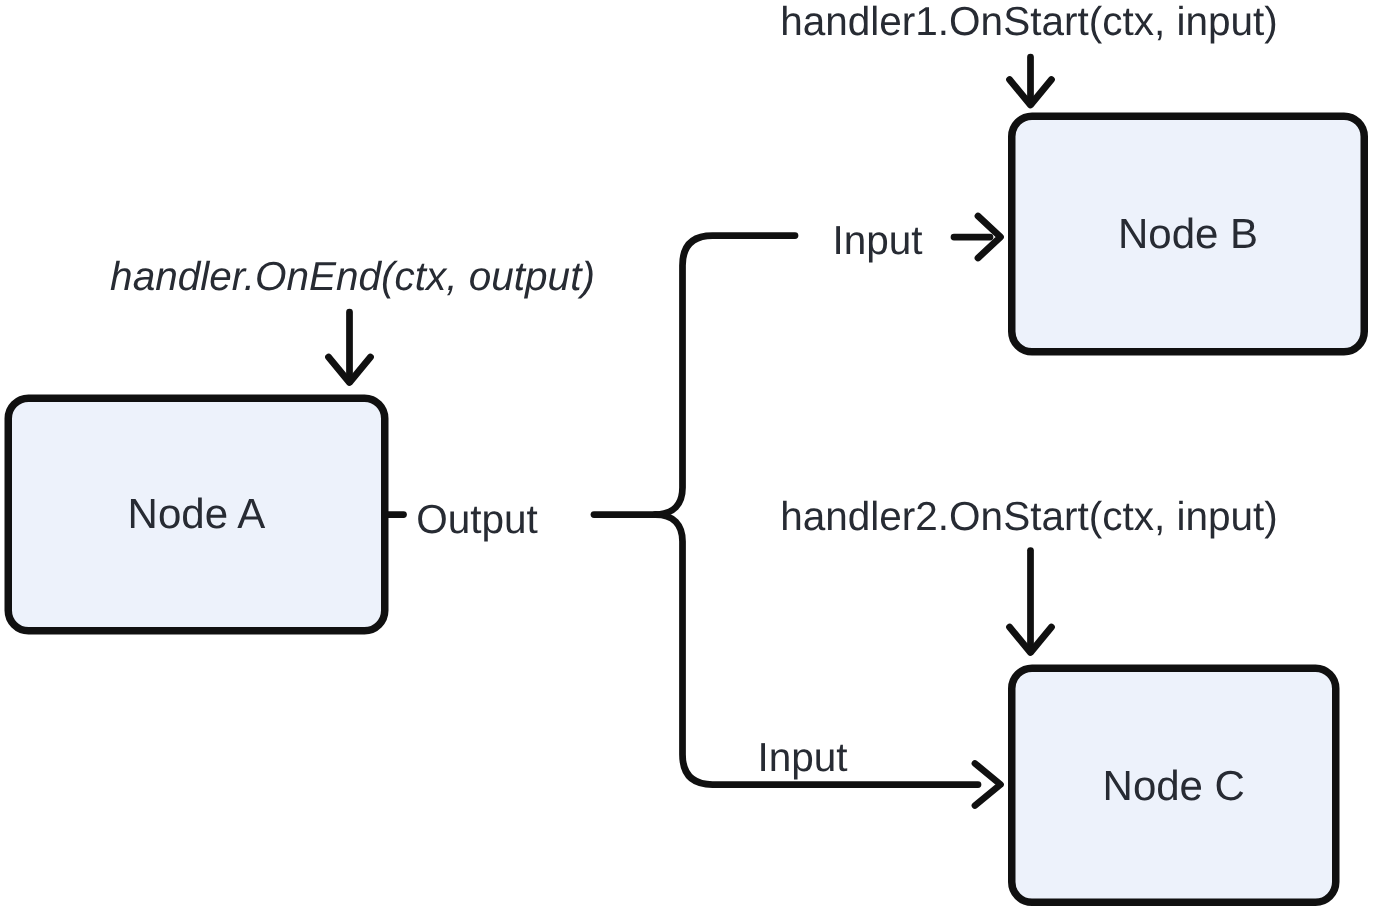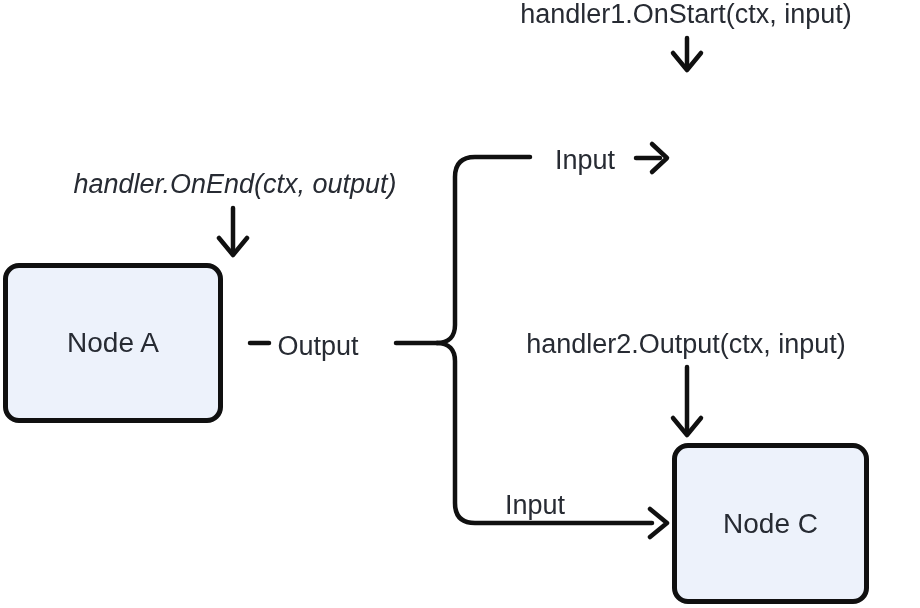--- a/index.html
+++ b/index.html
@@ -37,23 +37,23 @@
     border-radius: 16px;
     display: flex;
     align-items: center;
     justify-content: center;
   }
   .node-label {
     font-size: 28px;
     color: #272b33;
     white-space: nowrap;
   }
-  .node-a { left: 3px;   top: 263px; width: 220px; height: 160px; }
+  .node-a { left: 3px;   top: 263px; width: 256px; height: 160px; }
   .node-b { left: 672px; top: 75px;  width: 240px; height: 162px; }
-  .node-c { left: 672px; top: 443px; width: 197px; height: 161px; }
+  .node-c { left: 672px; top: 443px; width: 221px; height: 161px; }
 
   .label {
     position: absolute;
     font-size: 27px;
     color: #272b33;
     text-align: center;
     white-space: nowrap;
     line-height: 32px;
     height: 32px;
   }
@@ -97,26 +97,29 @@
     <path class="connector" d="M650,509 L667,523 L650,537"></path>
 
     <g>
       <path class="connector" d="M636,158 H660"></path>
       <path class="connector" d="M652,144 L667,158 L652,172"></path>
     </g>
   </svg>
 
   <div class="label lbl-onend">handler.OnEnd(ctx, output)</div>
   <div class="label lbl-onstart1">handler1.OnStart(ctx, input)</div>
-  <div class="label lbl-onstart2">handler2.Output(ctx, input)</div>
+  <div class="label lbl-onstart2">handler2.OnStart(ctx, input)</div>
 
   <div class="label lbl-output">Output</div>
   <div class="label lbl-input-b">Input</div>
   <div class="label lbl-input-c">Input</div>
 
   <div class="node node-a">
     <span class="node-label">Node A</span>
   </div>
+  <div class="node node-b">
+    <span class="node-label">Node B</span>
+  </div>
   <div class="node node-c">
     <span class="node-label">Node C</span>
   </div>
 
 </div>
 
 </body></html>

